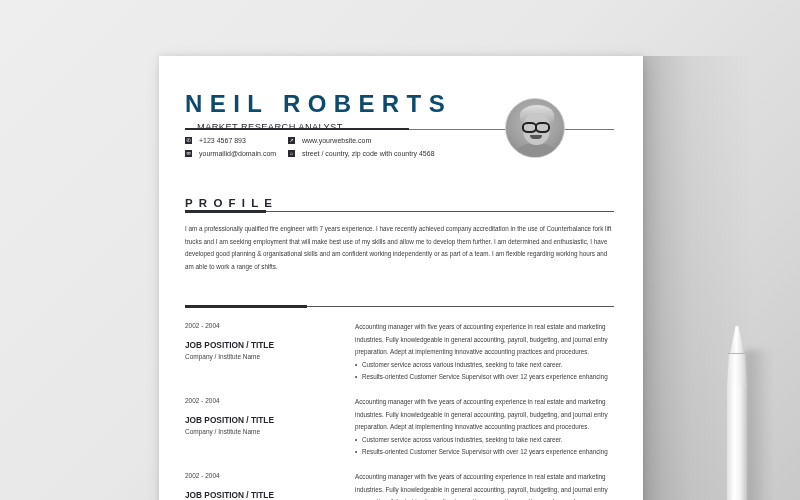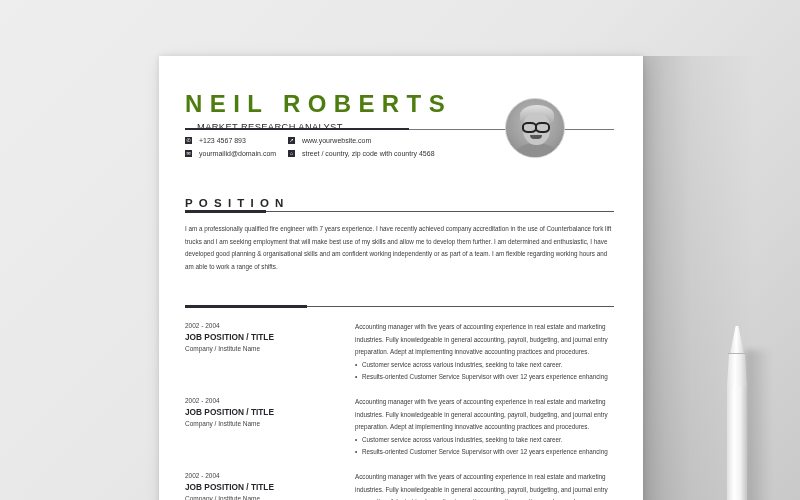--- a/index.html
+++ b/index.html
@@ -14,21 +14,21 @@
     position: absolute; left: 643px; top: 56px; width: 160px; height: 444px;
     background: linear-gradient(90deg, rgba(0,0,0,0.18) 0%, rgba(0,0,0,0.06) 30%, rgba(0,0,0,0) 70%);
   }
   .paper {
     position: absolute; left: 159px; top: 56px; width: 484px; height: 460px;
     background: #ffffff;
     box-shadow: 0 0 6px rgba(0,0,0,0.10), 4px 6px 18px rgba(0,0,0,0.12);
   }
   .name {
     position: absolute; left: 26px; top: 34px;
-    font-size: 24px; font-weight: bold; letter-spacing: 7.4px; color: #4d7c0f;
+    font-size: 24px; font-weight: bold; letter-spacing: 7.4px; color: #0c4a6e;
     font-family: "Liberation Sans", sans-serif; white-space: nowrap;
   }
   .role {
     position: absolute; left: 38px; top: 58px;
     font-size: 9.3px; letter-spacing: 0.4px; color: #2a2a30; white-space: nowrap; margin-top: 8px;
   }
   .header-rule-thick {
     position: absolute; left: 26px; top: 72px; width: 224px; height: 2px; background: #2a2a32;
   }
   .header-rule-thin {
@@ -73,21 +73,21 @@
   }
   .section-rule-thick { position: absolute; left: 26px; height: 2.5px; background: #2a2a32; }
   .section-rule-thin { position: absolute; height: 1px; background: #555; }
   .profile-text {
     position: absolute; left: 26px; top: 167px; width: 432px;
     font-size: 6.3px; line-height: 12.6px; color: #3a3a3a;
   }
   .job { position: absolute; left: 26px; width: 432px; }
   .job .left { position: absolute; left: 0; top: 0; width: 160px; }
   .job .date { font-size: 6.5px; color: #444; line-height: 9px; }
-  .job .title { font-size: 8.3px; font-weight: bold; color: #26262c; line-height: 13px; margin-top: 1px; }
+  .job .title { font-size: 8.3px; font-weight: bold; color: #26262c; line-height: 13px; margin-top: 9px; }
   .job .company { font-size: 6.5px; color: #444; line-height: 10px; }
   .job .right { position: absolute; left: 170px; top: 0; width: 262px; font-size: 6.3px; line-height: 12.6px; color: #3a3a3a; }
   .job .bullet { display: flex; white-space: nowrap; }
   .job .bullet .dot { width: 7px; flex: none; }
   .pen {
     position: absolute; left: 725px; top: 326px; width: 24px; height: 190px;
   }
   .pen .tip {
     position: absolute; left: 5px; top: 0; width: 14px; height: 28px;
     background: linear-gradient(90deg, #e6e6e6, #ffffff 45%, #d8d8d8);
@@ -139,21 +139,21 @@
   </div>
   <div class="contact" style="left:129px; top:81px;">
     <span class="ico">↗</span>
     <span>www.yourwebsite.com</span>
   </div>
   <div class="contact" style="left:129px; top:94px;">
     <span class="ico">⌂</span>
     <span>street / country, zip code with country 4568</span>
   </div>
 
-  <div class="section-title" style="top:141px;">POSITION</div>
+  <div class="section-title" style="top:141px;">PROFILE</div>
   <div class="section-rule-thick" style="top:154px; width:81px;"></div>
   <div class="section-rule-thin" style="top:155px; left:107px; width:348px;"></div>
   <div class="profile-text">I am a professionally qualified fire engineer with 7 years experience. I have recently achieved company accreditation in the use of Counterbalance fork lift trucks and I am seeking employment that will make best use of my skills and allow me to develop them further. I am determined and enthusiastic, I have developed good planning &amp; organisational skills and am confident working independently or as part of a team. I am flexible regarding working hours and am able to work a range of shifts.</div>
 
   <div class="section-rule-thick" style="top:249px; width:122px;"></div>
   <div class="section-rule-thin" style="top:250px; left:148px; width:307px;"></div>
 
   <div class="job" style="top:265px;">
     <div class="left">
       <div class="date">2002 - 2004</div>

